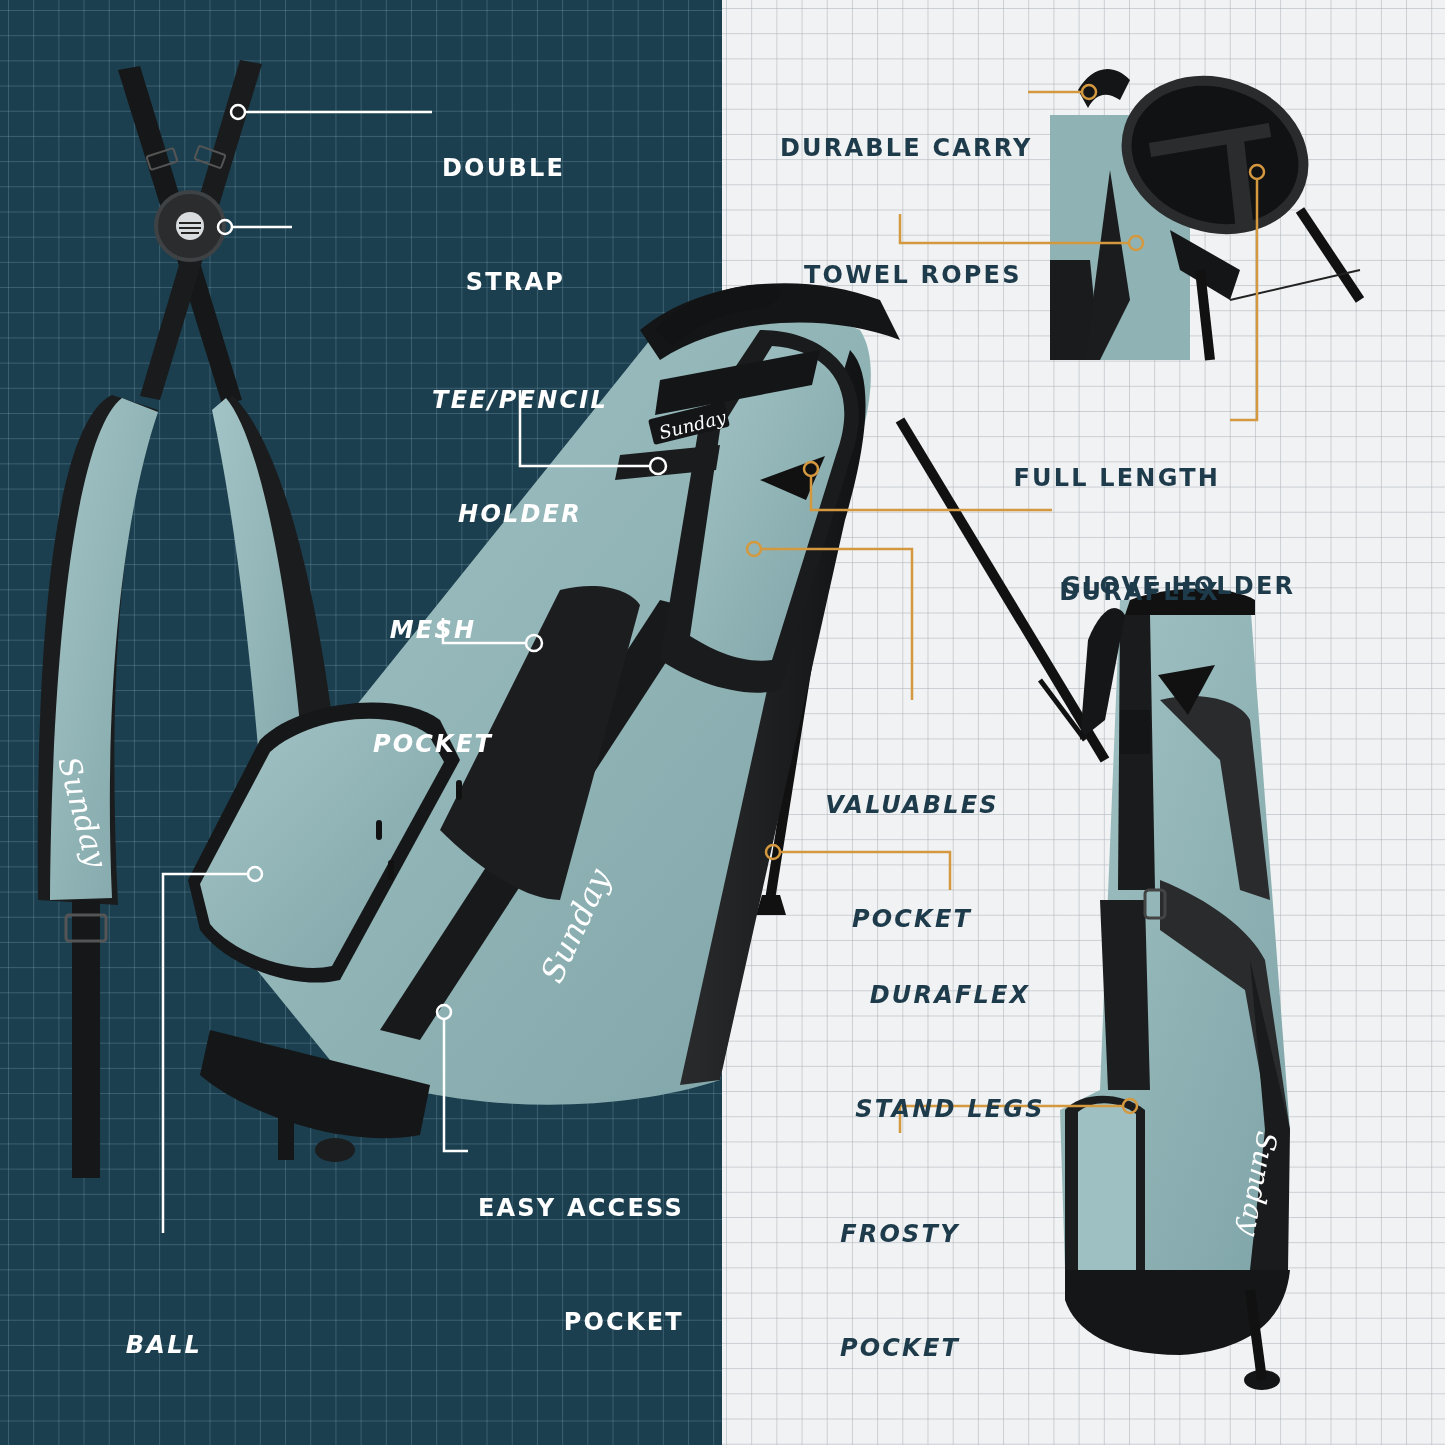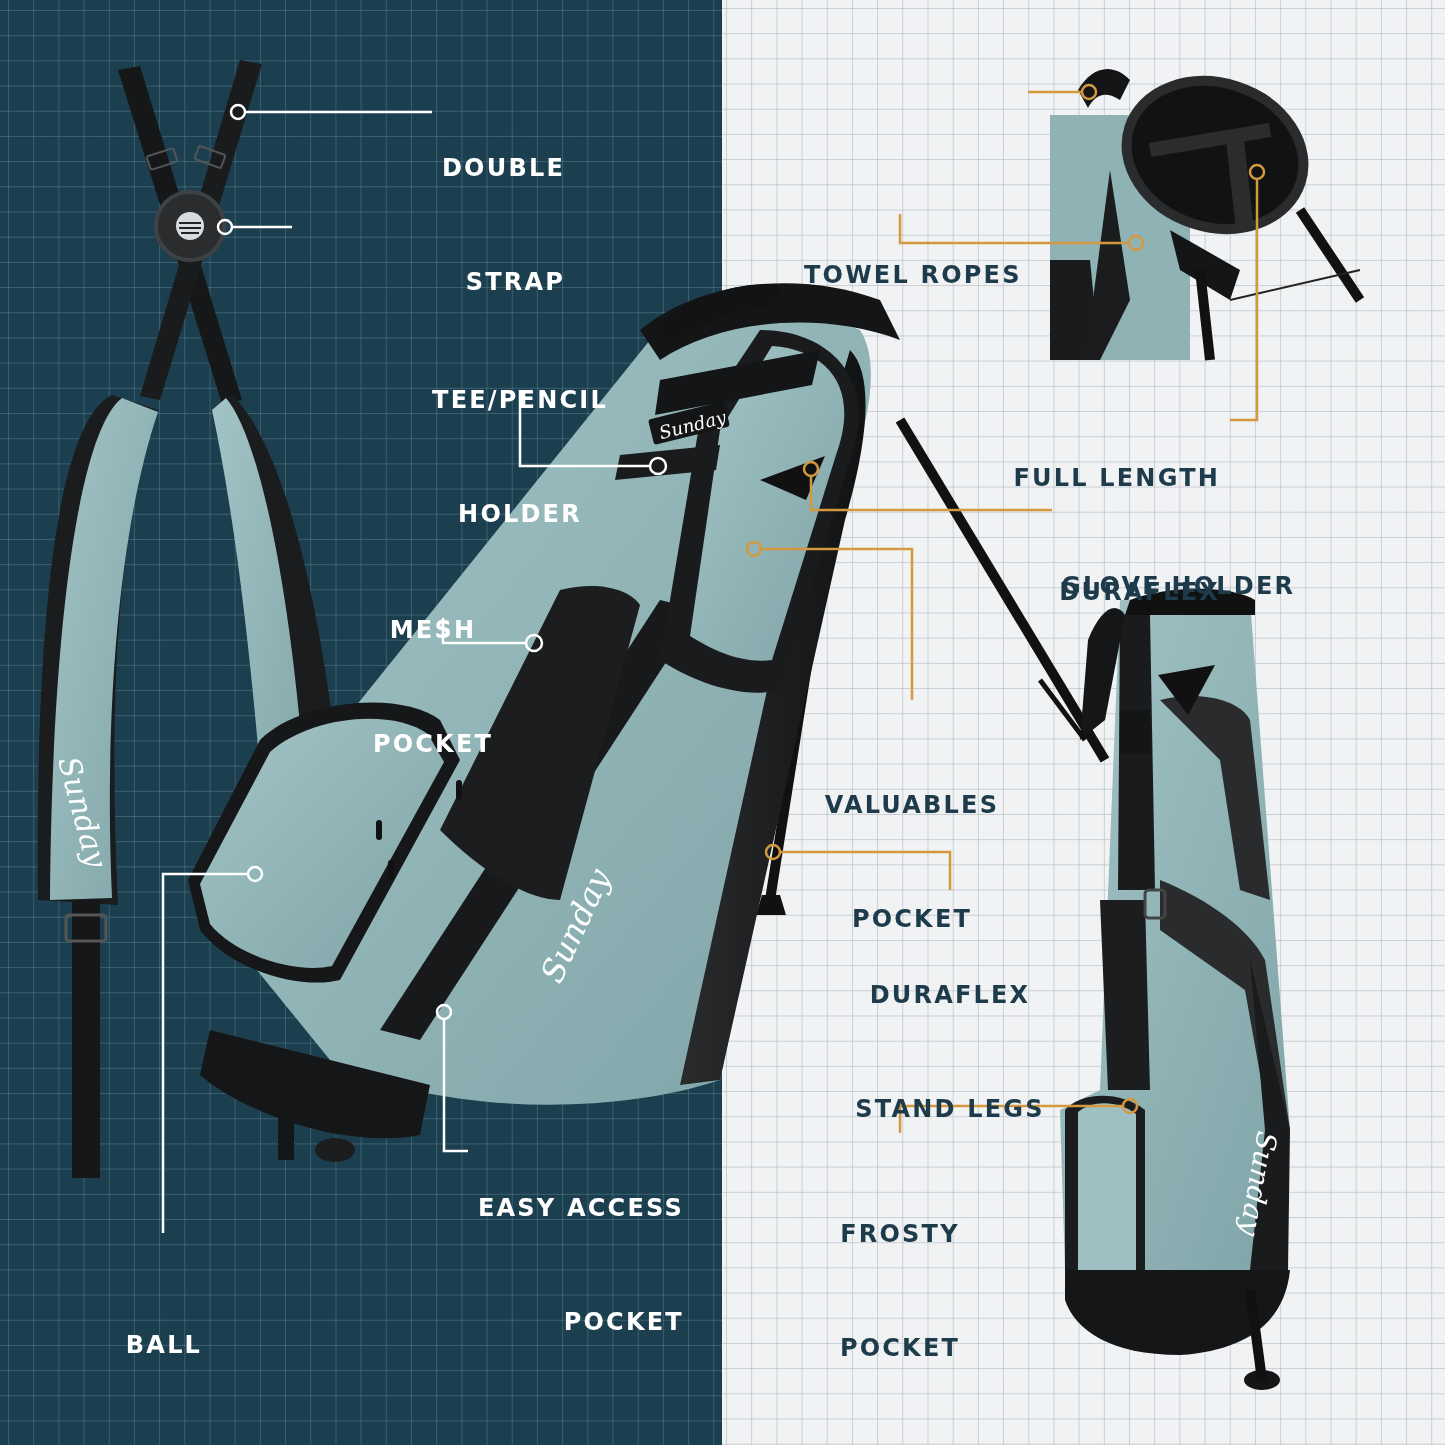--- a/index.html
+++ b/index.html
@@ -22,21 +22,21 @@
     background-position:4px 8px;
   }
   svg.art { position:absolute; left:0; top:0; }
   .label {
     position:absolute; font-weight:bold; font-size:24px; letter-spacing:2.2px; line-height:38px;
     font-family:"DejaVu Sans", sans-serif; white-space:pre;
   }
   .label span { display:block; }
   .light { color:#ffffff; }
   .dark { color:#1d3b4a; }
-  .ta-c { text-align:center; }
+  .ta-c { text-align:center;font-style:italic; }
   .ta-r { text-align:right; }
   .ta-l { text-align:right; }
 </style>
 </head>
 <body>
 
 <div class="panel panel-left"></div>
 <div class="panel panel-right"></div>
 
 <svg class="art" width="1445" height="1445" viewBox="0 0 1445 1445">
@@ -211,20 +211,21 @@
 <div class="label light ta-l" style="left:478px; top:1113px;">
   <span>EASY ACCESS</span>
   <span>POCKET</span>
 </div>
 <div class="label light ta-c" style="left:94px; top:1250px; width:140px;">
   <span>BALL</span>
   <span>POCKET</span>
 </div>
 
 <div class="label dark ta-r" style="left:780px; top:53px; width:238px;">
+  <span>DURABLE CARRY</span>
 </div>
 <div class="label dark ta-l" style="left:804px; top:180px;">
   <span>TOWEL ROPES</span>
 </div>
 <div class="label dark ta-r" style="left:1010px; top:383px; width:210px;">
   <span>FULL LENGTH</span>
   <span>DURAFLEX</span>
 </div>
 <div class="label dark ta-l" style="left:1061px; top:491px;">
   <span>GLOVE HOLDER</span>

